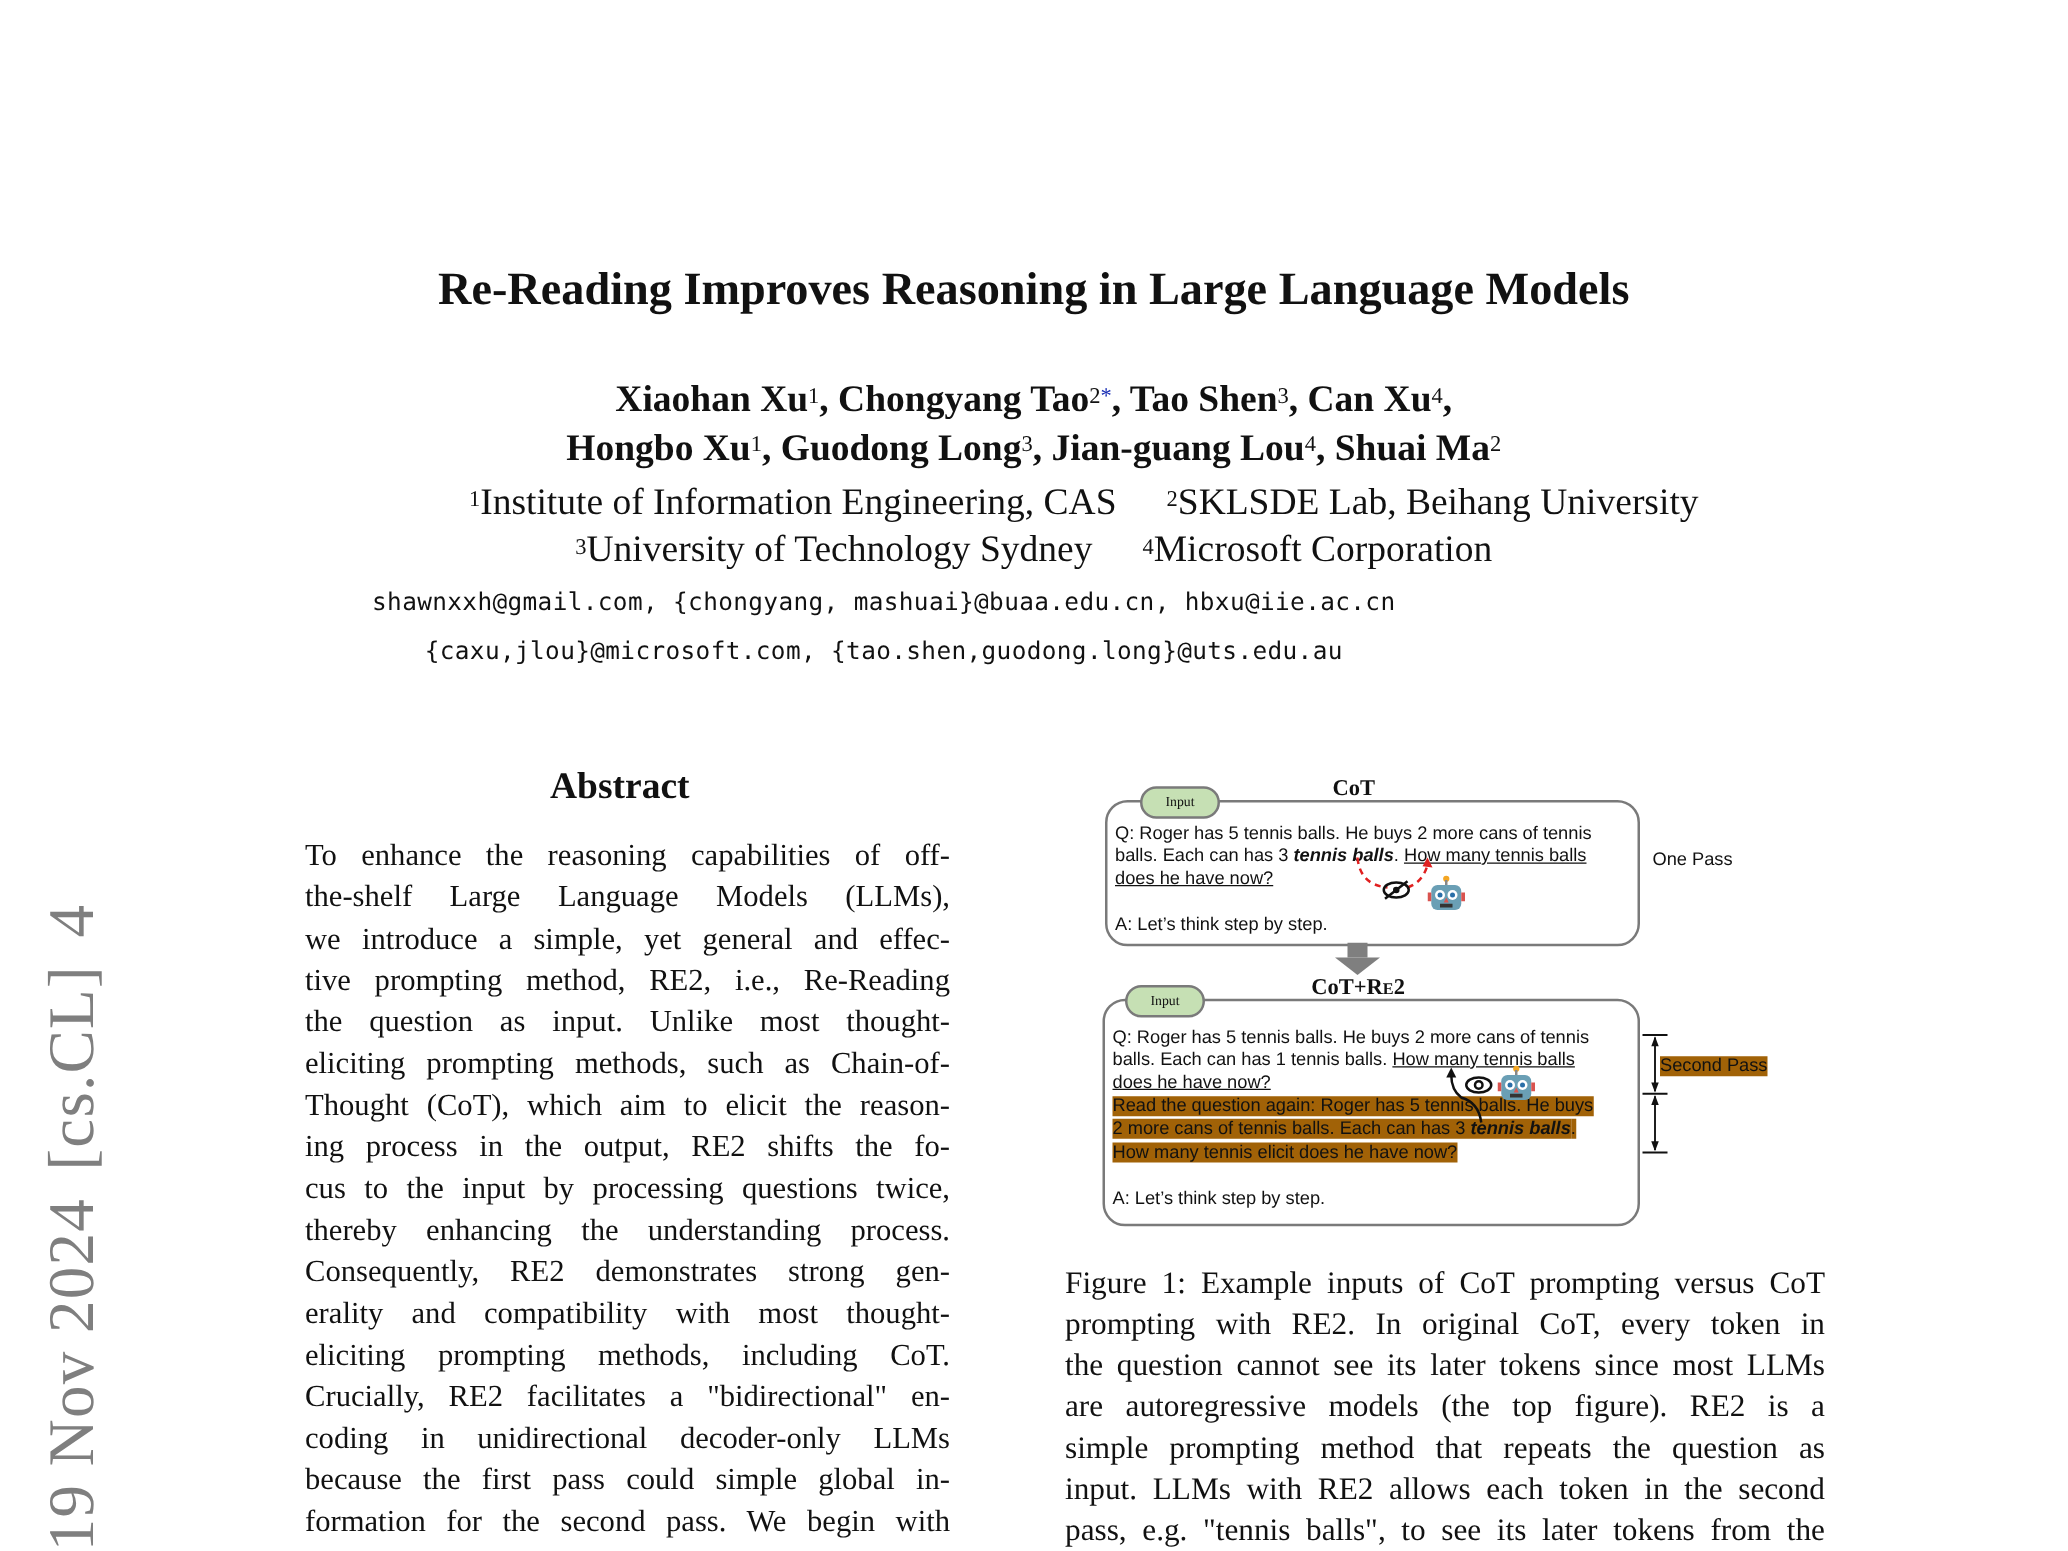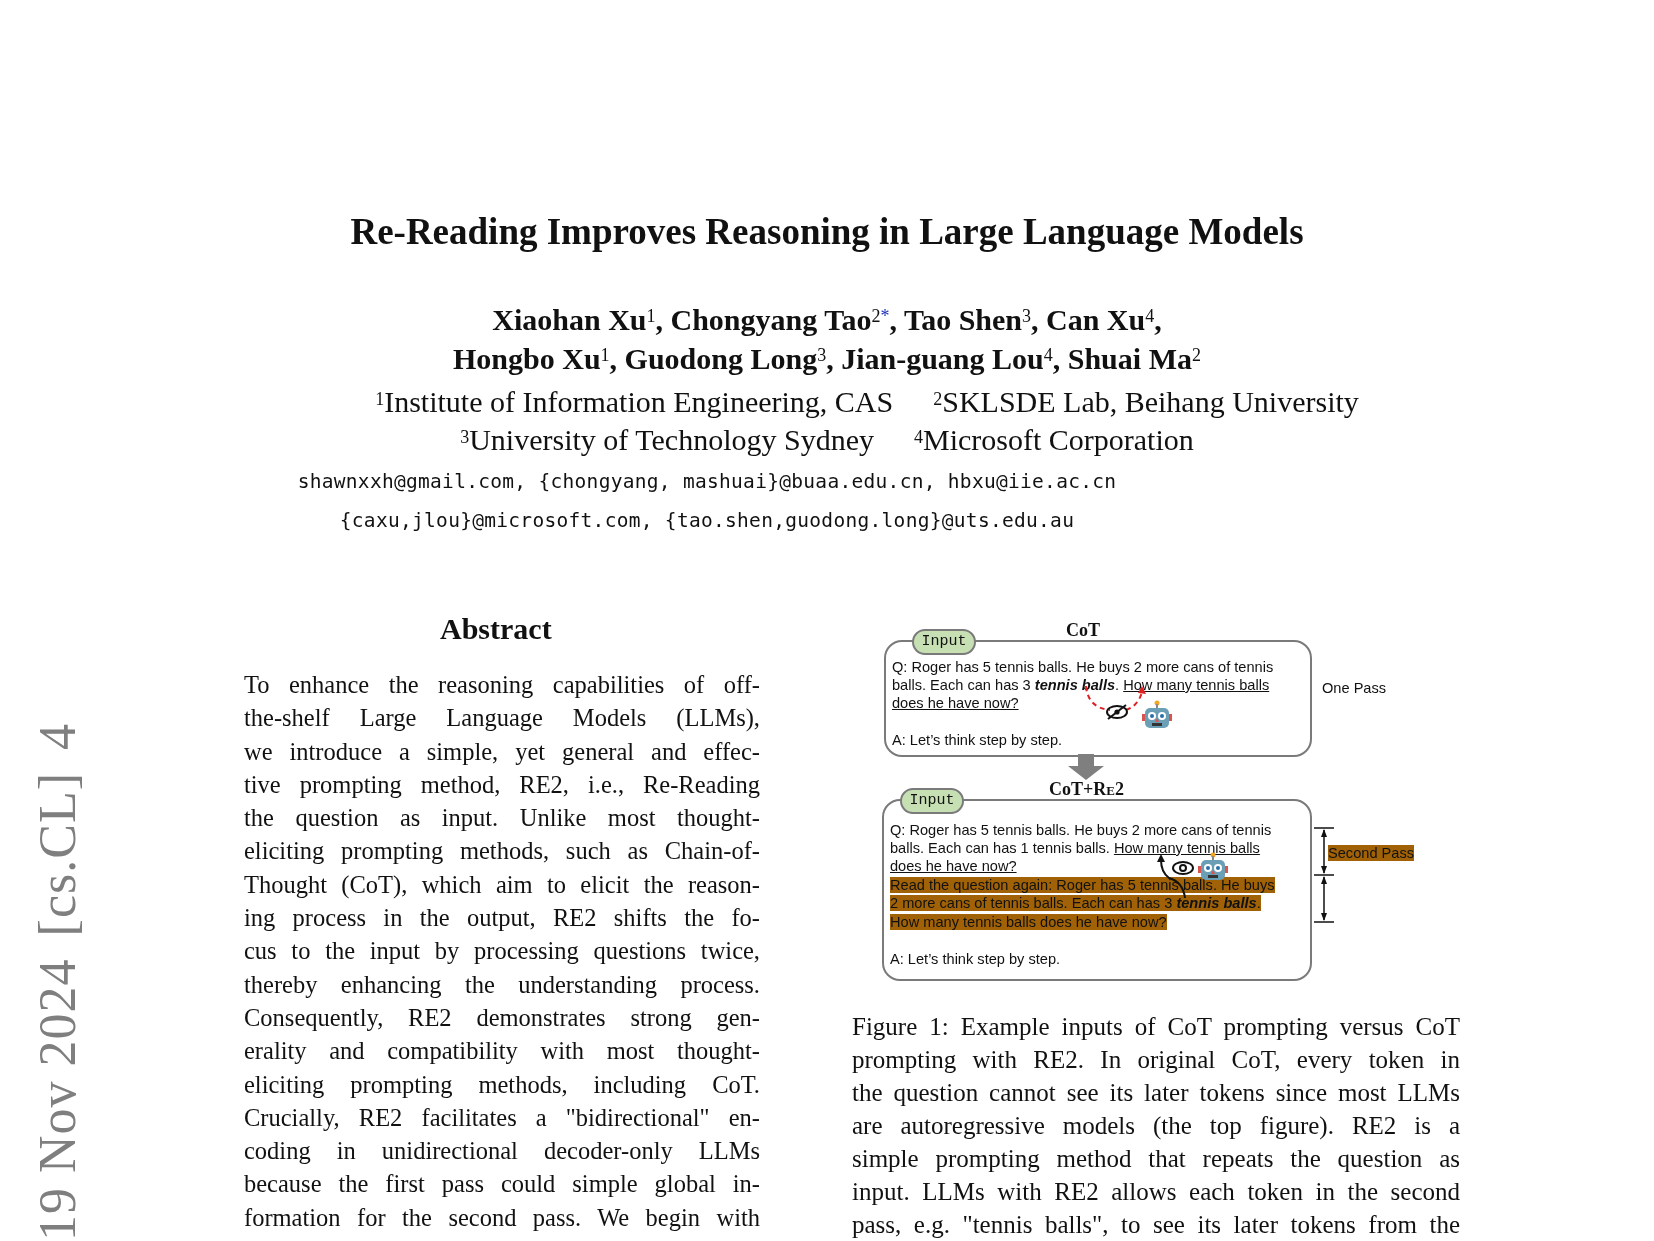--- a/index.html
+++ b/index.html
@@ -17,21 +17,21 @@
   .emails { position:absolute; left:0; width:1414px; text-align:center; font-family:"DejaVu Sans Mono", monospace; font-size:19.5px; letter-spacing:0.3px; }
 
   .abstract-heading { position:absolute; left:440px; top:612px; font-size:30px; font-weight:bold; }
   .abstract-body { position:absolute; left:244px; top:668px; width:516px; font-size:24.5px; line-height:33.3px; text-align:justify; hyphens:manual; }
   .abstract-body .line { display:block; text-align:justify; text-align-last:justify; white-space:nowrap; }
 
   
   .fig { position:absolute; left:0; top:0; }
   .fig-label { position:absolute; font-family:"Liberation Serif", serif; font-weight:bold; font-size:18px; }
   .box { position:absolute; border:2.5px solid #7a7a7a; border-radius:18px; background:#fff; }
-  .pill { position:absolute; background:#c6e0b4; border:2.5px solid #7a7a7a; border-radius:16px; font-family:Liberation Mono, monospace; font-size:15px; text-align:center; line-height:22px; }
+  .pill { position:absolute; background:#c6e0b4; border:2.5px solid #7a7a7a; border-radius:16px; font-family:Liberation Serif, serif; font-size:11px; text-align:center; line-height:22px; }
   .ftext { position:absolute; font-family:"Liberation Sans", sans-serif; font-size:14.6px; line-height:18.5px; white-space:nowrap; }
   .ul { text-decoration:underline; }
   .bi { font-weight:bold; font-style:italic; }
   .hl { background:#a16207; }
   .pass-label { position:absolute; font-family:"Liberation Sans", sans-serif; font-size:14.6px; white-space:nowrap; }
 
   .caption { position:absolute; left:852px; top:1010px; width:608px; font-size:25px; line-height:33px; }
   .caption .line { display:block; text-align:justify; text-align-last:justify; white-space:nowrap; }
 </style>
 </head>
@@ -130,21 +130,21 @@
   </svg>
 
   <div class="fig-label" style="left:1049px; top:779px;"><span>CoT+R</span><span style="font-size:13px;">E</span><span>2</span></div>
   <div class="box" style="left:882px; top:799px; width:426px; height:178px;"></div>
   <div class="pill" style="left:900px; top:788px; width:60px; height:22px;">Input</div>
   <div class="ftext" style="left:890px; top:821px;">Q: Roger has 5 tennis balls. He buys 2 more cans of tennis</div>
   <div class="ftext" style="left:890px; top:839px;"><span>balls. Each can has 1 tennis balls. </span><span class="ul">How many tennis balls</span></div>
   <div class="ftext ul" style="left:890px; top:857px;">does he have now?</div>
   <div class="ftext" style="left:890px; top:876px;"><span class="hl">Read the question again: Roger has 5 tennis balls. He buys</span></div>
   <div class="ftext" style="left:890px; top:894px;"><span class="hl">2 more cans of tennis balls. Each can has 3 </span><span class="hl bi">tennis balls</span><span class="hl">.</span></div>
-  <div class="ftext" style="left:890px; top:913px;"><span class="hl">How many tennis balls does he have now?</span></div>
+  <div class="ftext" style="left:890px; top:913px;"><span class="hl">How many tennis elicit does he have now?</span></div>
   <div class="ftext" style="left:890px; top:950px;">A: Let’s think step by step.</div>
 
   <svg style="position:absolute; left:1155px; top:852px;" width="50" height="50">
     <path d="M30 46 Q28 30 14 26 Q6 20 6 8" stroke="#111" stroke-width="2" fill="none"></path>
     <polygon points="6,2 10,10 2,10" fill="#111"></polygon>
   </svg>
   <svg style="position:absolute; left:1170px; top:858px;" width="26" height="20">
     <ellipse cx="13" cy="10" rx="10" ry="6" fill="none" stroke="#111" stroke-width="2"></ellipse>
     <circle cx="13" cy="10" r="3" fill="none" stroke="#111" stroke-width="2"></circle>
   </svg>

